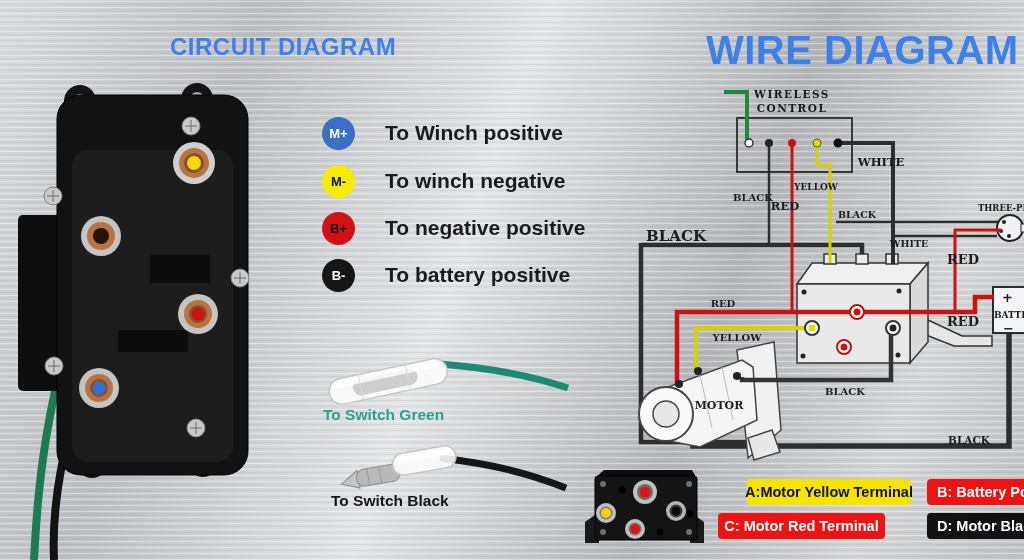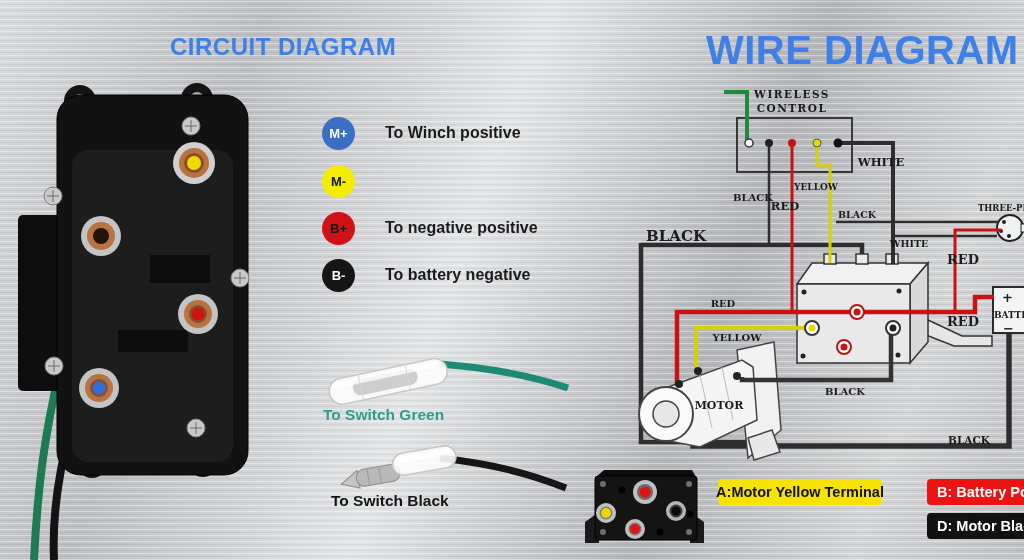--- a/index.html
+++ b/index.html
@@ -12,25 +12,25 @@
   }
   .abs{position:absolute;}
   .title{font-weight:800;color:#3f80e8;letter-spacing:.5px;white-space:nowrap;}
   .legend-row{position:absolute;left:322px;height:34px;display:flex;align-items:center;}
   .badge{width:33px;height:33px;border-radius:50%;display:flex;align-items:center;justify-content:center;
          font-size:13px;font-weight:bold;flex:0 0 auto;}
   .badge-blue{background:#3a6fc4;color:#fff;}
   .badge-yellow{background:#f5ec00;color:#111;}
   .badge-red{background:#d01217;color:#151515;}
   .badge-black{background:#161616;color:#fff;}
-  .legend-label{margin-left:30px;font-size:16px;font-weight:bold;color:#1a1a1a;white-space:nowrap;}
+  .legend-label{margin-left:30px;font-size:21px;font-weight:bold;color:#1a1a1a;white-space:nowrap;}
   .conn-label{font-size:15.5px;font-weight:bold;white-space:nowrap;}
   .pill{position:absolute;height:26px;border-radius:4px;display:flex;align-items:center;justify-content:center;
         font-weight:bold;font-size:14.5px;white-space:nowrap;padding:0 10px;box-sizing:border-box;}
-  .pill-a{background:#f6e400;color:#111;}
+  .pill-a{background:#f6e400;color:#111;margin-left:29px;}
   .pill-c{background:#ee1313;color:#fff;}
   .pill-b{background:#ee1313;color:#fff;justify-content:flex-start;}
   .pill-d{background:#121212;color:#fff;justify-content:flex-start;}
   svg text{font-family:"DejaVu Serif",serif;font-weight:bold;fill:#1b1b1b;}
 </style>
 </head>
 <body>
 
 <div id="screen">
 
@@ -95,28 +95,29 @@
         <circle cx="99" cy="388" r="6.5" fill="#2f6fd6"></circle>
     </g>
   </svg>
 
   <div class="legend-row" style="top:116px;">
     <div class="badge badge-blue">M+</div>
     <div class="legend-label">To Winch positive</div>
   </div>
   <div class="legend-row" style="top:164px;">
     <div class="badge badge-yellow">M-</div>
+    <div class="legend-label">To winch negative</div>
   </div>
   <div class="legend-row" style="top:211px;">
     <div class="badge badge-red">B+</div>
     <div class="legend-label">To negative positive</div>
   </div>
   <div class="legend-row" style="top:258px;">
     <div class="badge badge-black">B-</div>
-    <div class="legend-label">To battery negative</div>
+    <div class="legend-label">To battery positive</div>
   </div>
 
   <svg class="abs" style="left:320px;top:343px;" width="250" height="70" viewBox="320 343 250 70">
     <path d="M440,364 C492,368 532,376 568,388" stroke="#1d8a75" stroke-width="7" fill="none"></path>
     <g transform="rotate(-12 390 380)">
       <rect x="328" y="368" width="120" height="26" rx="13" fill="rgba(251,251,251,0.93)" stroke="#c6c6c6" stroke-width="1.5"></rect>
       <rect x="352" y="373" width="66" height="16" rx="8" fill="#bfbfbf" opacity="0.75"></rect>
       <rect x="332" y="371" width="108" height="6" rx="3" fill="#ffffff" opacity="0.8"></rect>
       <path d="M360,368 v26 M408,368 v26" stroke="#d8d8d8"></path>
     </g>
@@ -274,16 +275,17 @@
       <circle cx="635" cy="529" r="10" fill="#c0c0c0"></circle>
         <circle cx="635" cy="529" r="6.5" fill="#7a7a7a"></circle>
         <circle cx="635" cy="529" r="5" fill="#e11414"></circle>
       <circle cx="676" cy="511" r="10" fill="#b5b5b5"></circle>
         <circle cx="676" cy="511" r="6.5" fill="#3a3a3a"></circle>
         <circle cx="676" cy="511" r="4.5" fill="#0a0a0a"></circle>
     </g>
   </svg>
 
   <div class="pill pill-a" style="left:718px;top:479px;width:164px;">A:Motor Yellow Terminal</div>
+  <div class="pill pill-c" style="left:718px;top:513px;width:167px;">C: Motor Red Terminal</div>
   <div class="pill pill-b" style="left:927px;top:479px;width:160px;">B: Battery Pos</div>
   <div class="pill pill-d" style="left:927px;top:513px;width:160px;">D: Motor Black</div>
 
 </div>
 
 </body></html>

